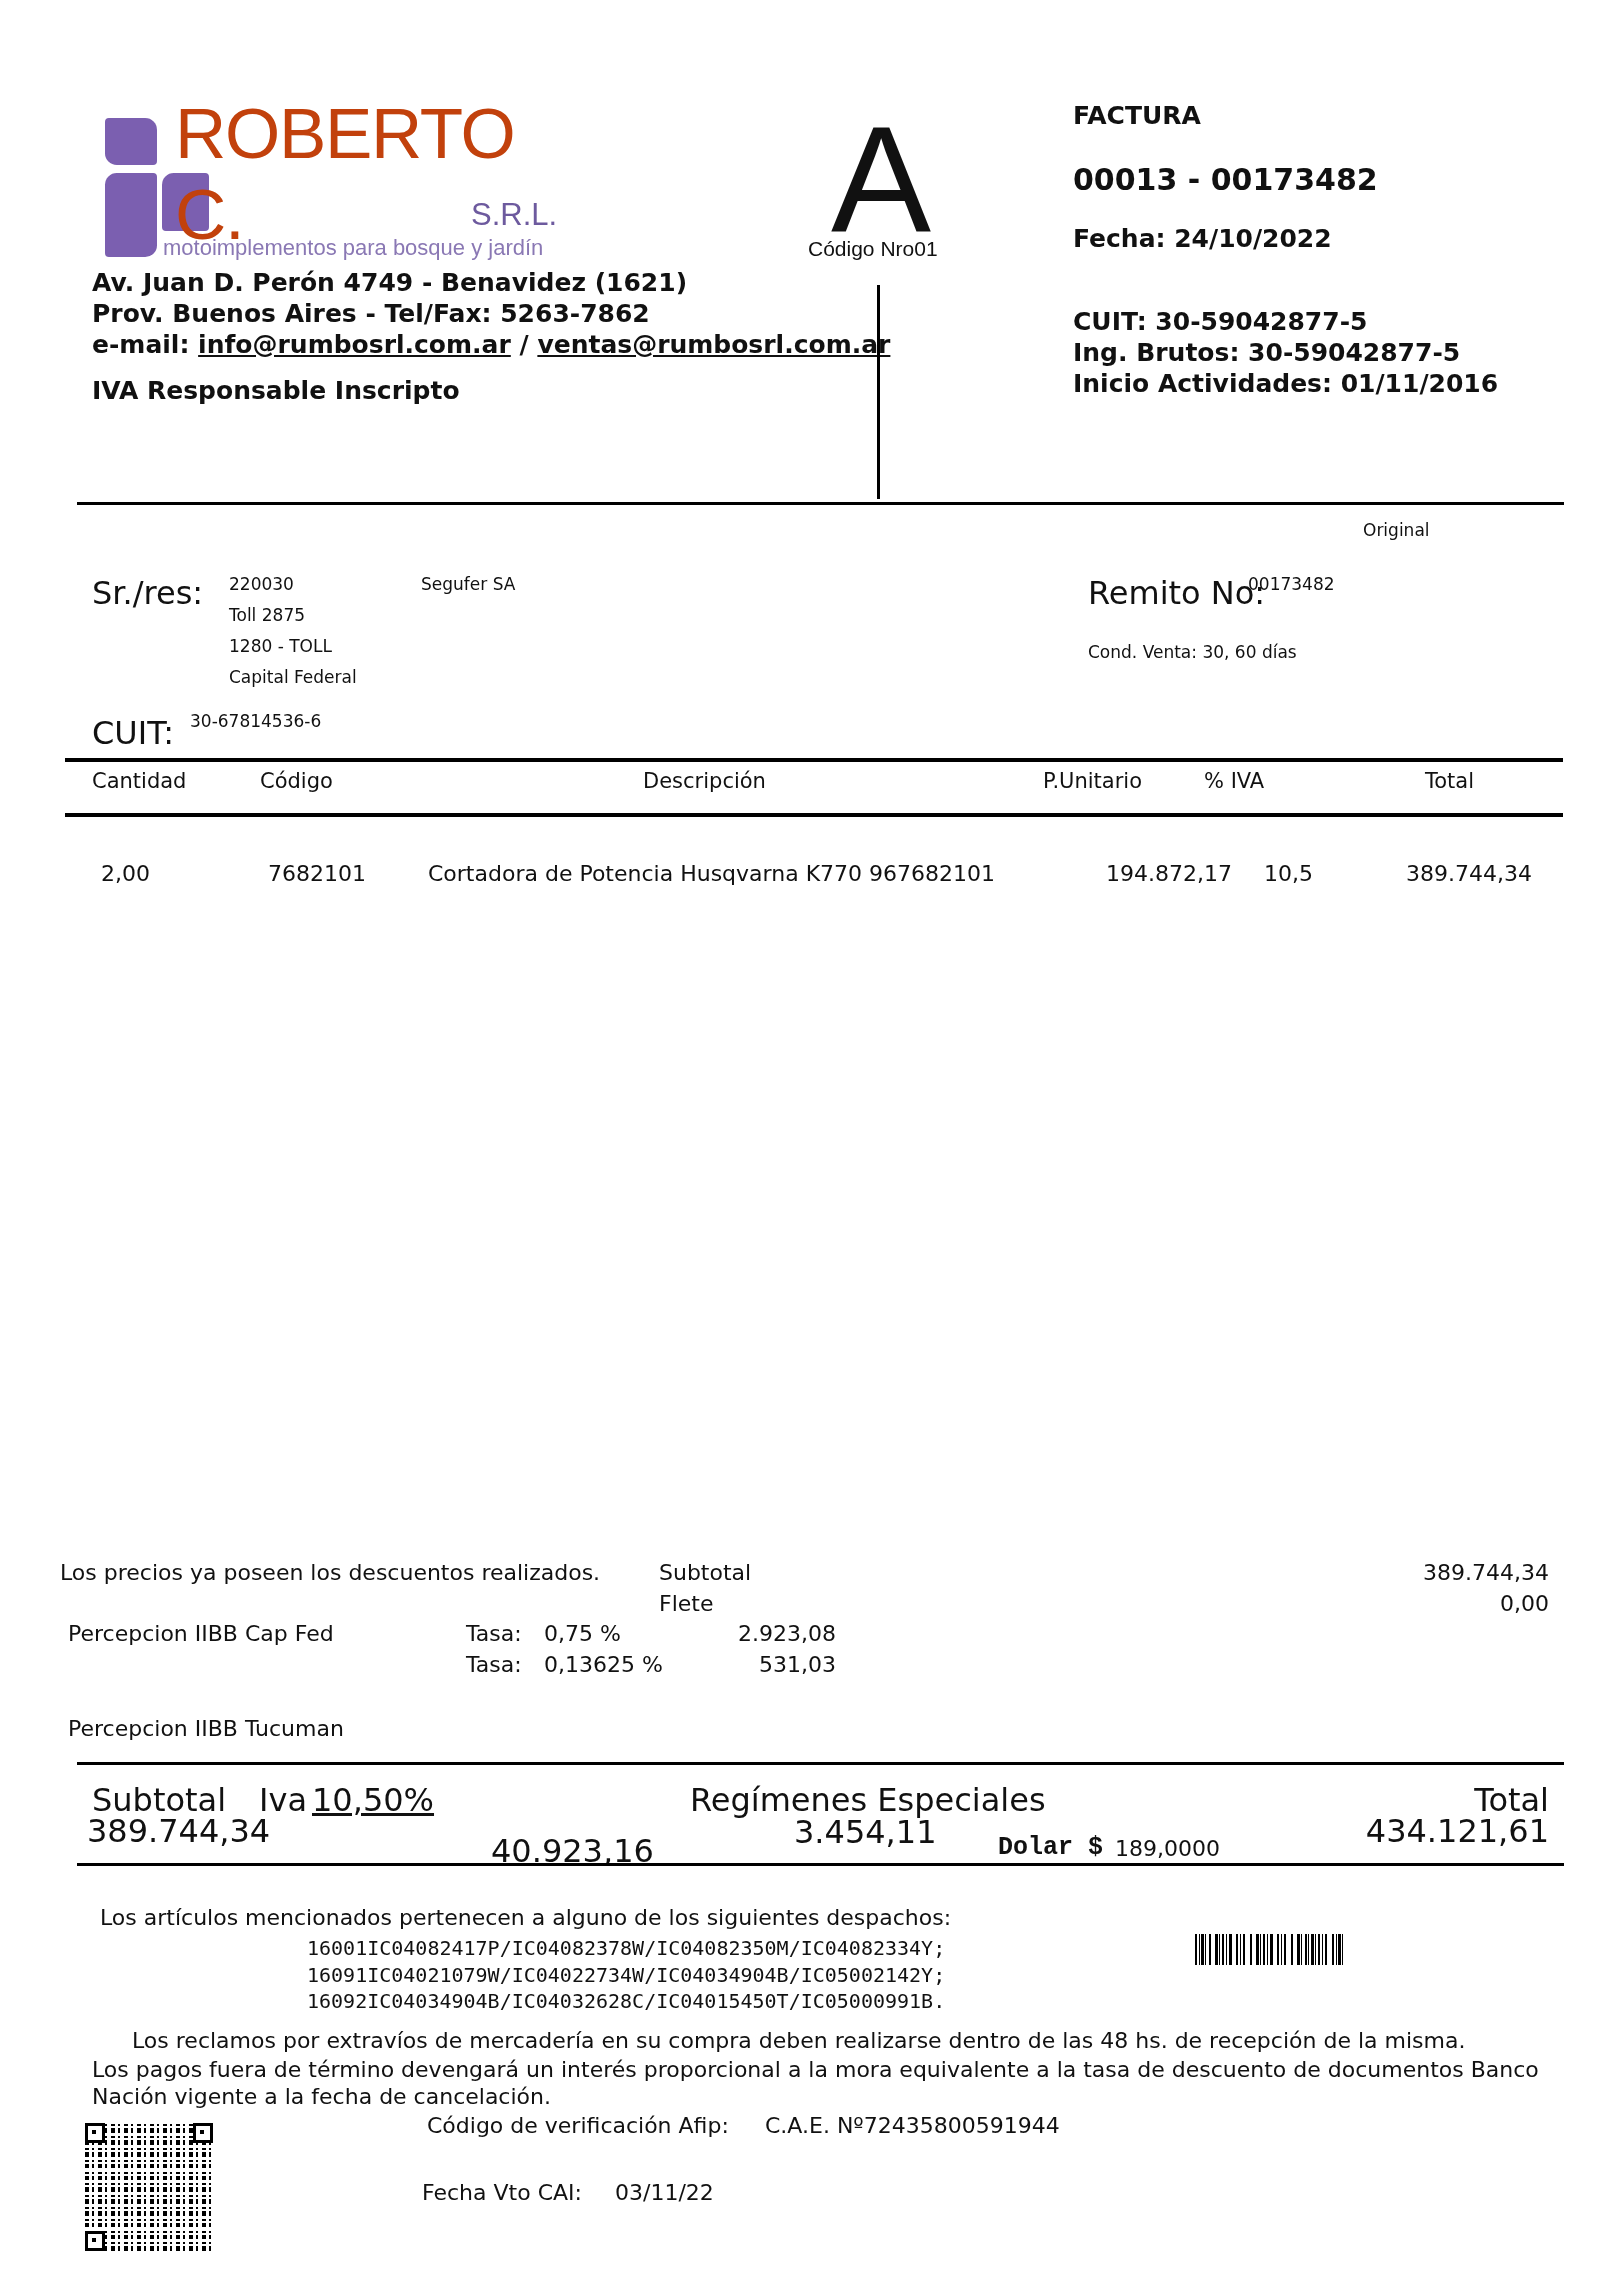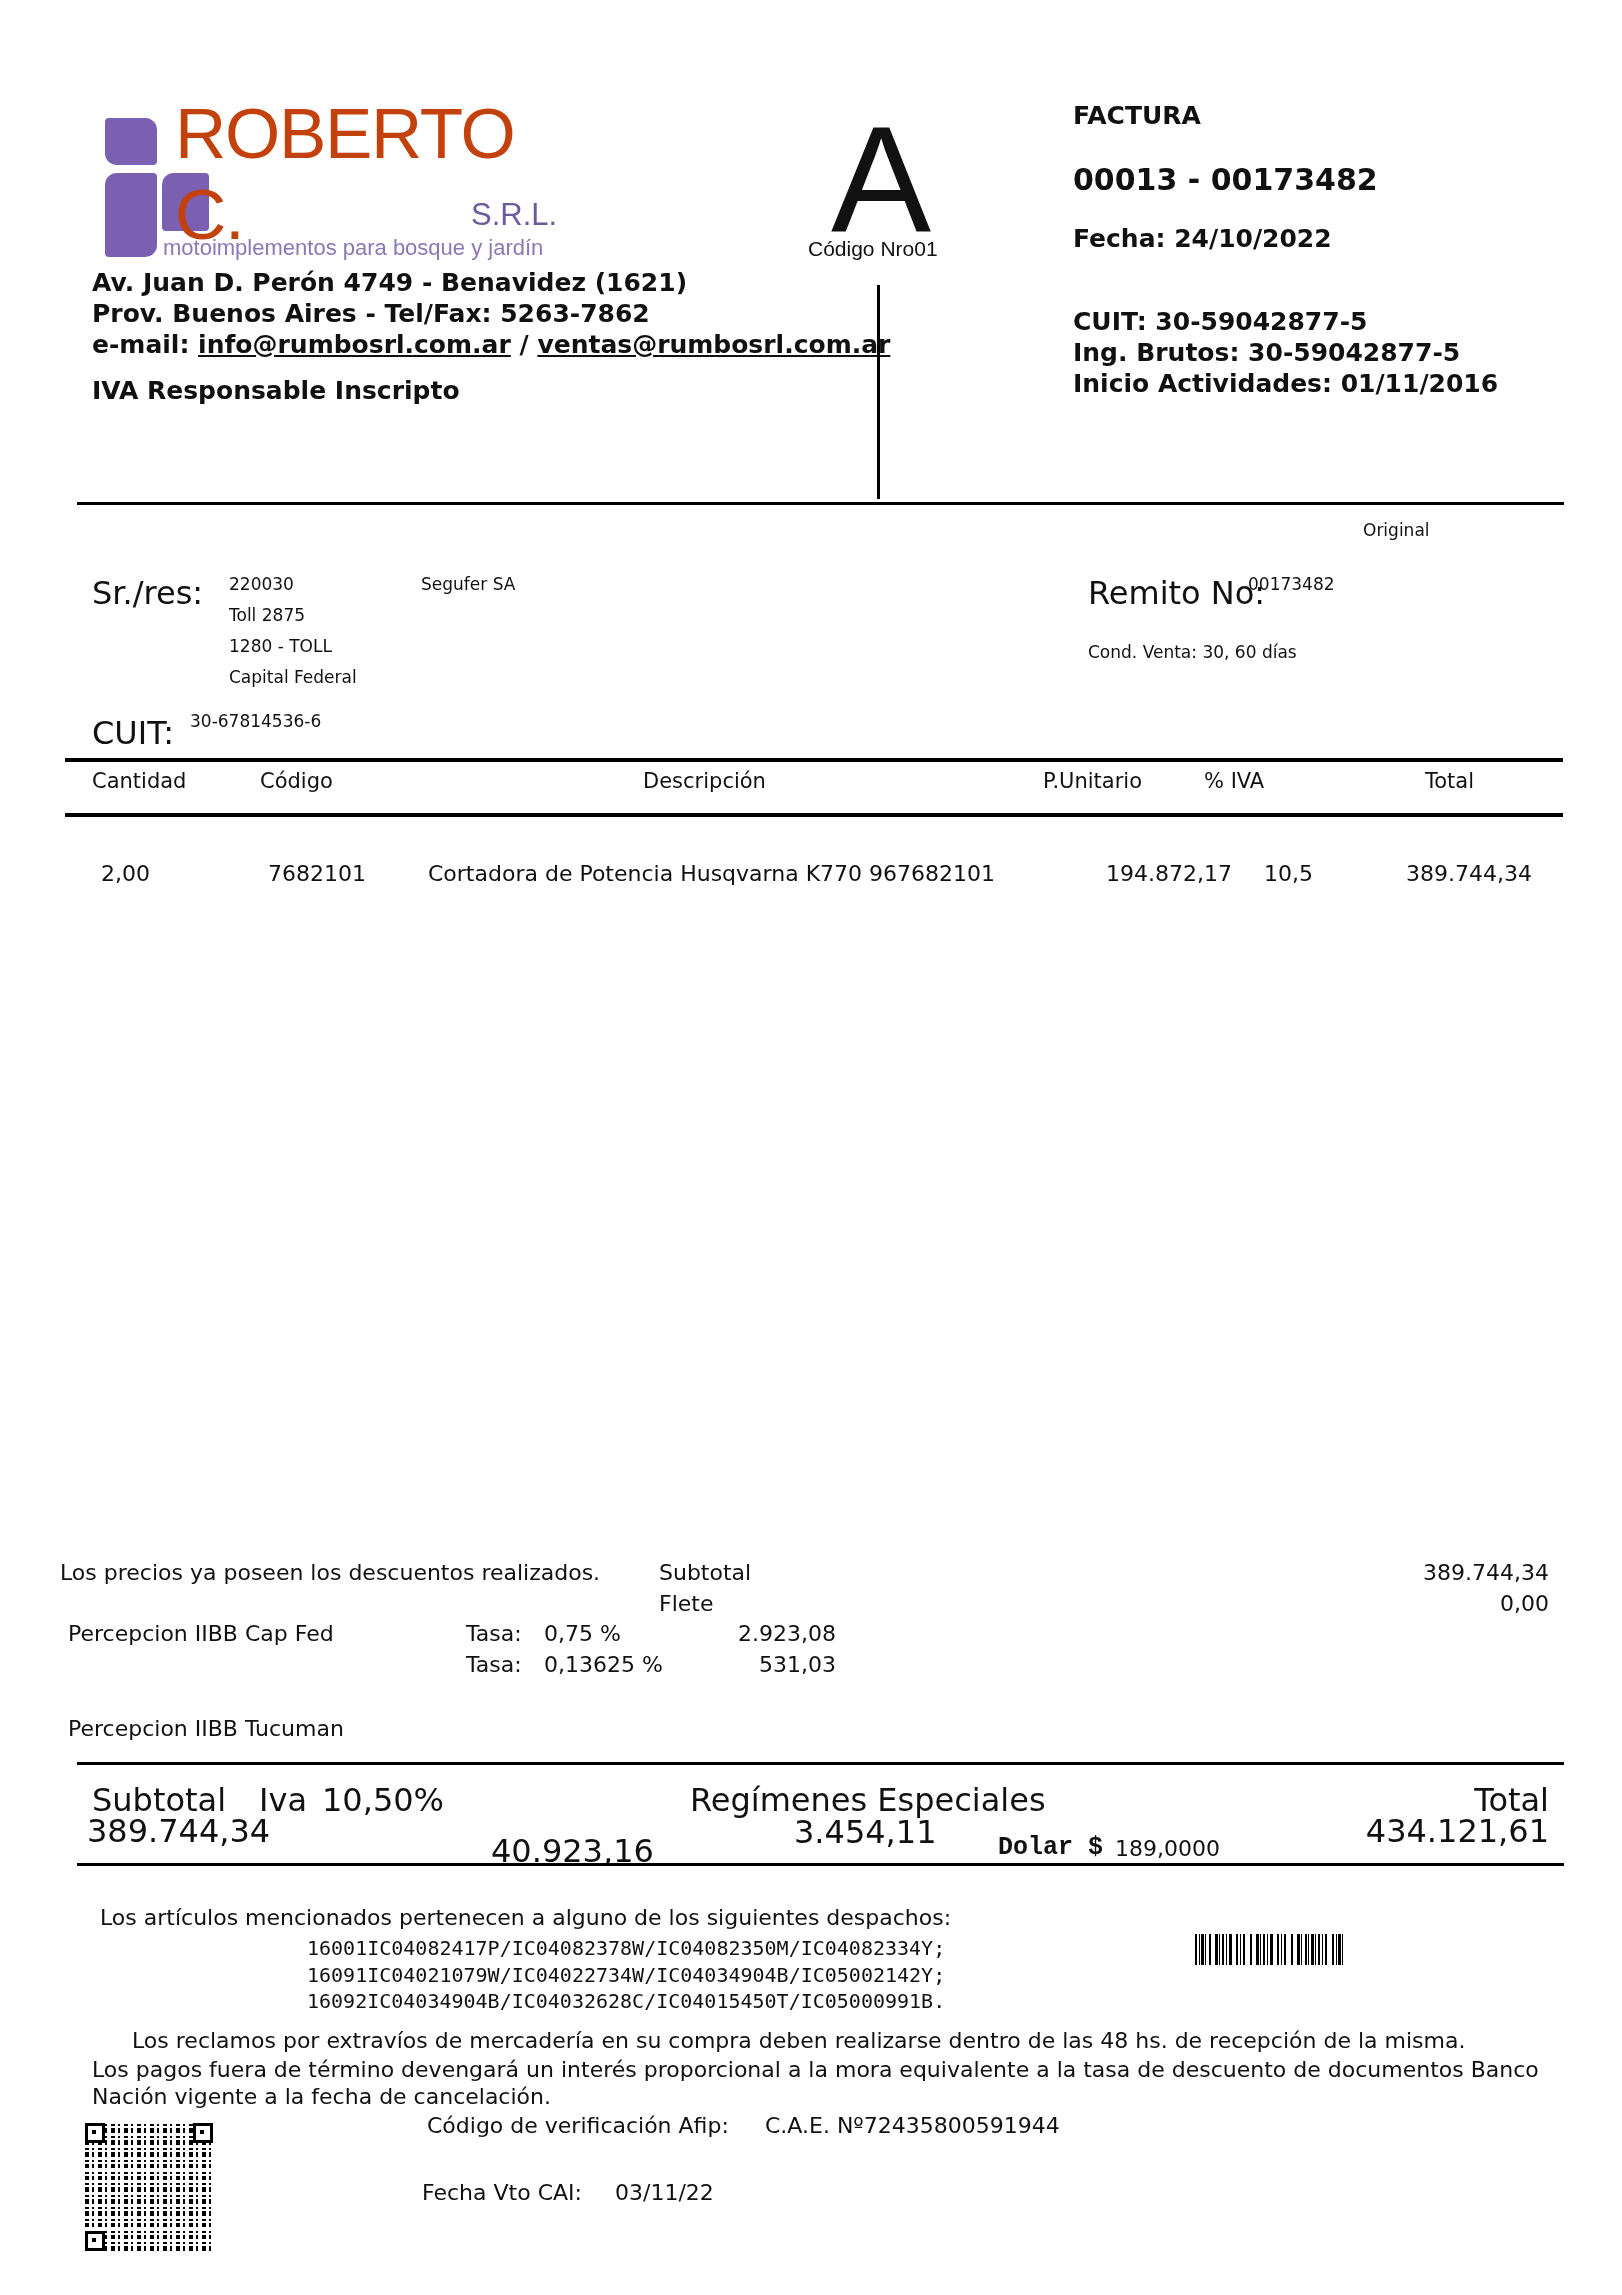--- a/index.html
+++ b/index.html
@@ -118,21 +118,21 @@
 <div>
   <div class="abs fs34" style="left:68px;top:1668px;margin-top:48px;">Percepcion IIBB Tucuman</div>
   <div class="abs fs34" style="left:466px;top:1652px;">Tasa:</div>
   <div class="abs fs34" style="left:544px;top:1652px;">0,13625 %</div>
   <div class="abs fs34" style="right:786px;top:1652px;">531,03</div>
 </div>
 
 <div class="hline" style="left:77px;top:1762px;width:1487px;height:3.3px;"></div>
 <div class="abs fs40" style="left:92px;top:1781px;">Subtotal</div>
 <div class="abs fs40" style="left:259px;top:1781px;">Iva</div>
-<div class="abs fs40" style="left:322px;top:1781px;">10,50%</div>
+<div class="abs fs40" style="left:312px;top:1781px;text-decoration:underline;">10,50%</div>
 <div class="abs fs40" style="left:690px;top:1781px;">Regímenes Especiales</div>
 <div class="abs fs40" style="right:73px;top:1781px;">Total</div>
 
 <div class="abs fs40" style="left:87px;top:1812px;">389.744,34</div>
 <div class="abs fs40" style="left:491px;top:1832px;">40.923,16</div>
 <div class="abs fs40" style="left:794px;top:1813px;">3.454,11</div>
 <div class="abs" style="left:998px;top:1833px;font-family:'Liberation Mono', monospace;font-weight:bold;font-size:25px;">Dolar $</div>
 <div class="abs fs34" style="left:1115px;top:1836px;">189,0000</div>
 <div class="abs fs40" style="right:73px;top:1812px;">434.121,61</div>
 <div class="hline" style="left:77px;top:1863px;width:1487px;height:3.3px;"></div>

